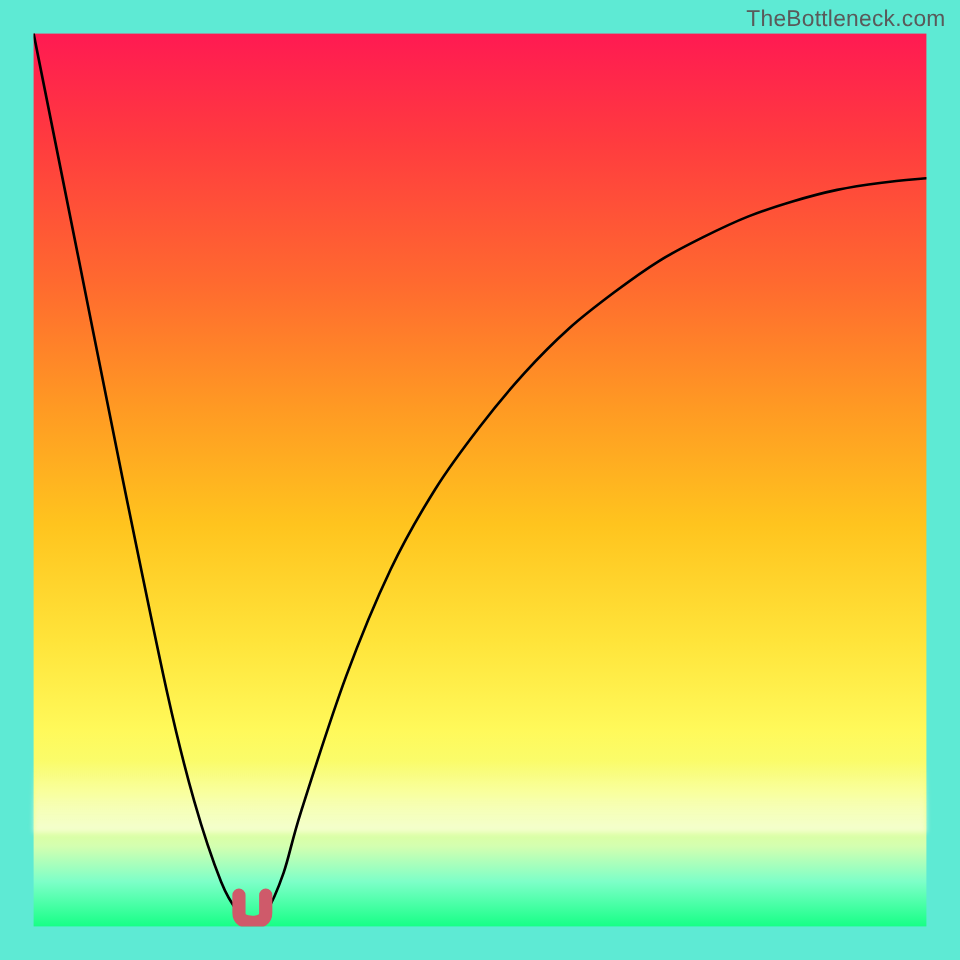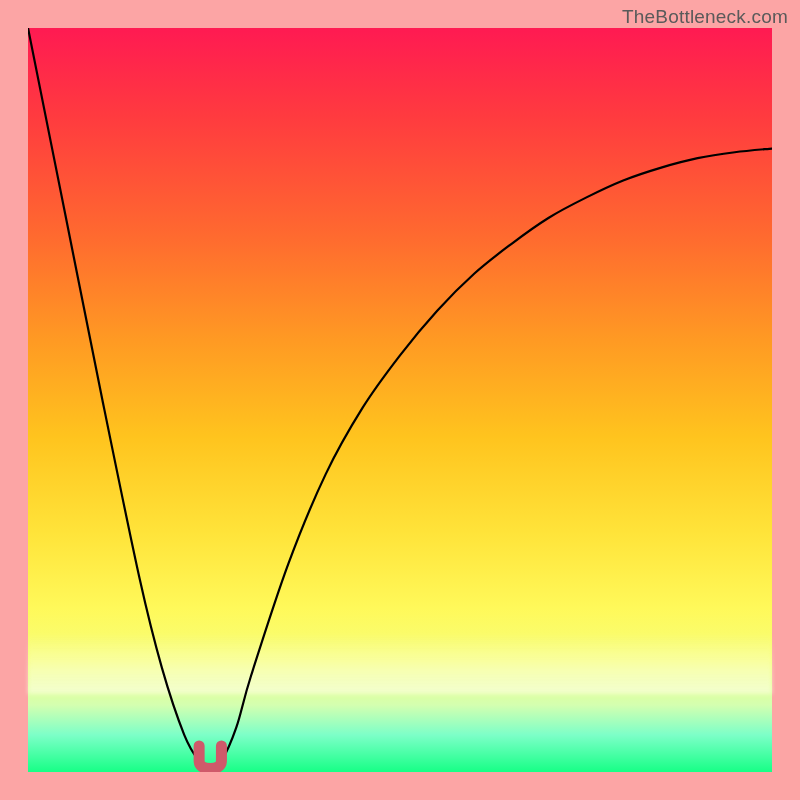--- a/index.html
+++ b/index.html
@@ -2,21 +2,21 @@
 <html><head>
 <meta charset="utf-8">
 <style>
   * { margin: 0; padding: 0; box-sizing: border-box; }
   html, body { width: 800px; height: 800px; overflow: hidden; }
   body { background: #000; font-family: Arial, Helvetica, sans-serif; }
   .frame {
     position: absolute;
     left: 0; top: 0;
     width: 800px; height: 800px;
-    background: #fca5a5;
+    background: #5eead4;
   }
   .plot {
     position: absolute;
     left: 28px;
     top: 28px;
     width: 744px;
     height: 744px;
     background: linear-gradient(to bottom,
       #ff1a52 0%,
       #ff3b3f 12%,

